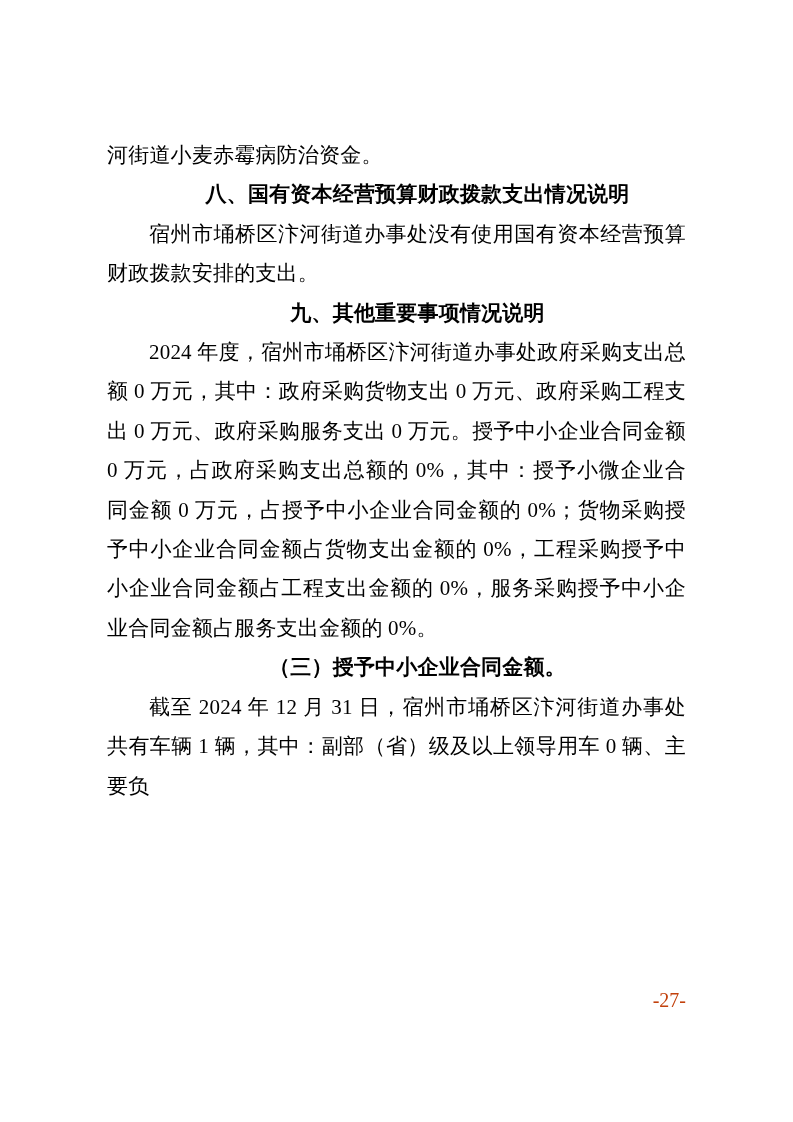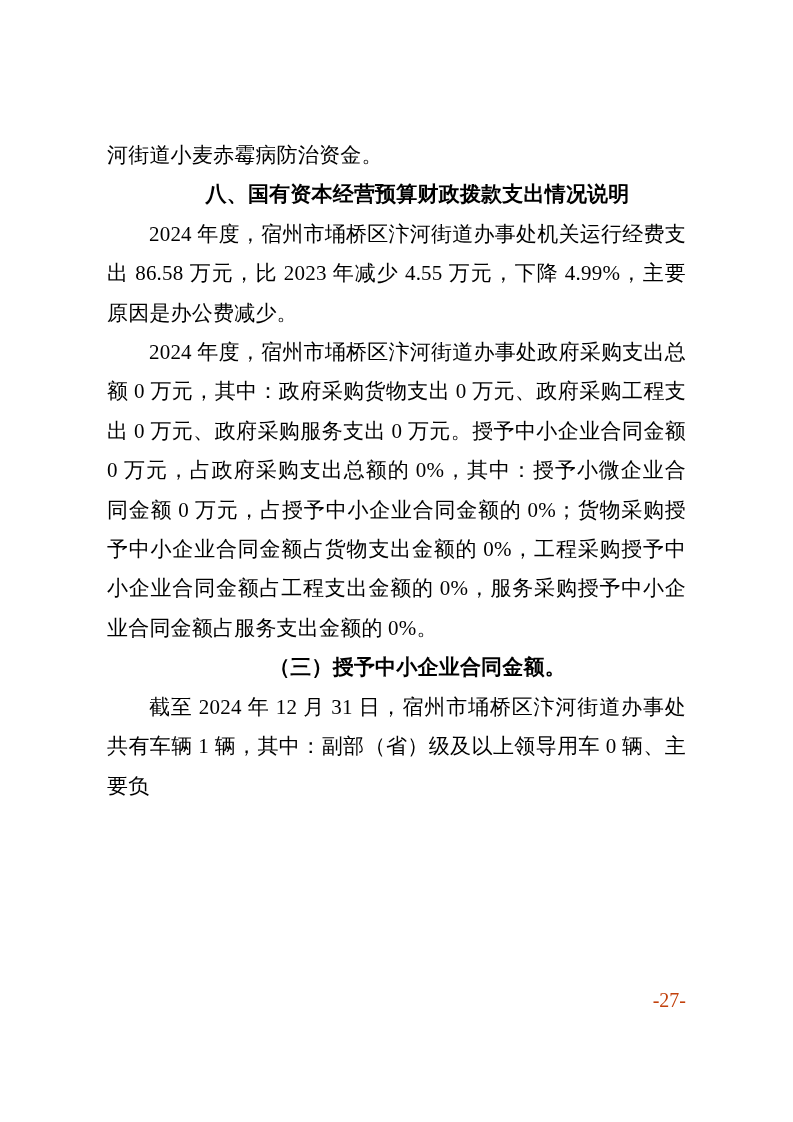--- a/index.html
+++ b/index.html
@@ -57,19 +57,20 @@
     color: #c2410c;
   }
 </style>
 </head>
 <body>
 
 <div class="page">
   <div class="doc-content">
     <p class="para no-indent">河街道小麦赤霉病防治资金。</p>
     <p class="heading">八、国有资本经营预算财政拨款支出情况说明</p>
-    <p class="para">2024 年度，宿州市埇桥区汴河街道办事处机关运行经费支出 86.58 万元，比 2023 年减少 4.55 万元，下降 4.99%，主要原因是办公费减少。</p>
+    <p class="para">宿州市埇桥区汴河街道办事处没有使用国有资本经营预算财政拨款安排的支出。</p>
+    <p class="heading">九、其他重要事项情况说明</p>
     <p class="para">2024 年度，宿州市埇桥区汴河街道办事处政府采购支出总额 0 万元，其中：政府采购货物支出 0 万元、政府采购工程支出 0 万元、政府采购服务支出 0 万元。授予中小企业合同金额 0 万元，占政府采购支出总额的 0%，其中：授予小微企业合同金额 0 万元，占授予中小企业合同金额的 0%；货物采购授予中小企业合同金额占货物支出金额的 0%，工程采购授予中小企业合同金额占工程支出金额的 0%，服务采购授予中小企业合同金额占服务支出金额的 0%。</p>
     <p class="heading">（三）授予中小企业合同金额。</p>
     <p class="para">截至 2024 年 12 月 31 日，宿州市埇桥区汴河街道办事处共有车辆 1 辆，其中：副部（省）级及以上领导用车 0 辆、主要负</p>
   </div>
   <div class="page-number">-27-</div>
 </div>
 
 </body></html>

